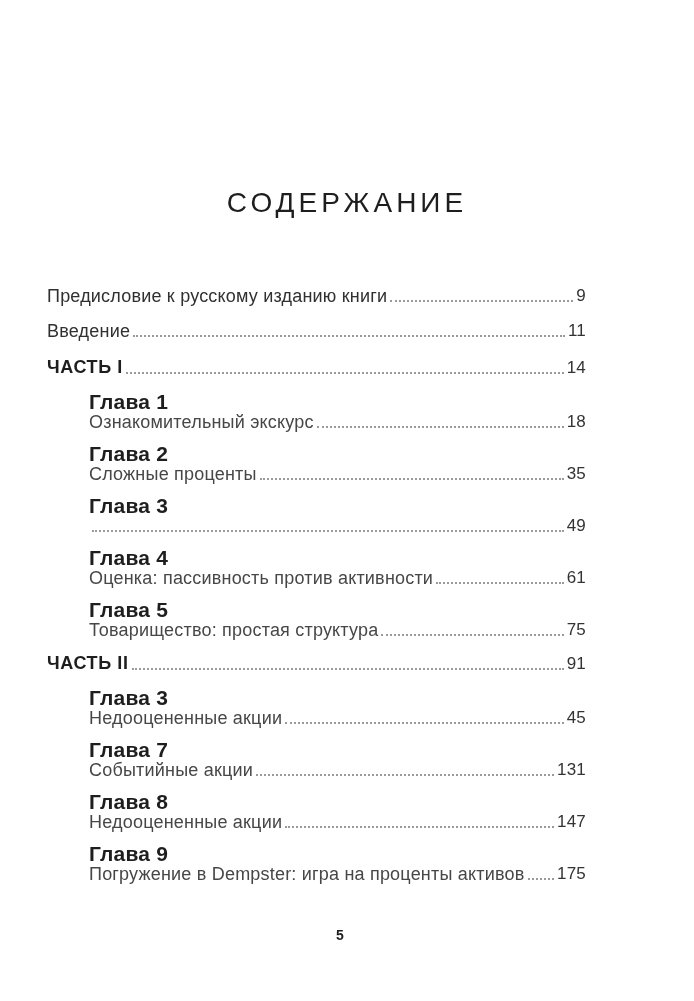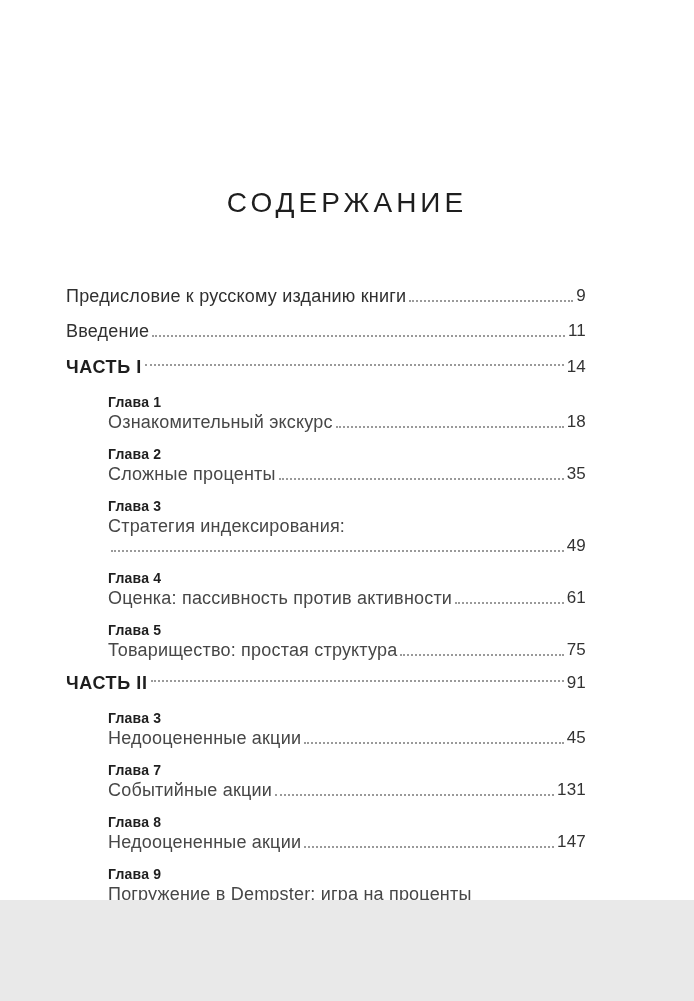--- a/index.html
+++ b/index.html
@@ -7,61 +7,61 @@
     --text:#303030;
     --heading:#1e1e1e;
     --subtitle:#474747;
     --dots:#9a9a9a;
     --pagenum:#333333;
   }
   *{box-sizing:border-box;margin:0;padding:0;}
   html,body{background:#e9e9e9;}
   body{font-family:"Liberation Sans","DejaVu Sans",sans-serif;}
   .page{
-    width:694px;height:900px;
+    width:694px;height:1001px;
     background:var(--background);
     position:relative;
     margin:0 auto;
     overflow:hidden;
   }
   .toc-title{
     margin-top:186px;
     text-align:center;
     font-size:28px;
     line-height:34px;
     letter-spacing:4px;
     color:var(--heading);
     font-weight:400;
   }
   .toc{
     margin-top:66px;
-    padding-left:66px;
+    padding-left:47px;
     padding-right:108px;
   }
   .row{
     display:flex;
     align-items:flex-end;
     font-size:18px;
     line-height:20px;
     color:var(--text);
     letter-spacing:0.2px;
   }
   .entry-plain{margin-bottom:15px;}
-  .entry-part{margin-top:2px;margin-bottom:14px;align-items:center;}
+  .entry-part{margin-top:2px;margin-bottom:14px;}
   .entry-part .label{
     font-weight:700;
     color:var(--heading);
     letter-spacing:0.6px;
     line-height:22px;
   }
   .entry-chapter{margin-bottom:12px;padding-left:42px;}
   .chapter-heading{
     font-weight:700;
     color:var(--heading);
-    font-size:14px;
+    font-size:21px;
     line-height:20px;
     letter-spacing:0.2px;
   }
   .line-row{
     display:flex;
     align-items:flex-end;
     font-size:18px;
     line-height:20px;
     color:var(--subtitle);
     letter-spacing:0.2px;
@@ -132,23 +132,20 @@
             <span class="dots"></span>
             <span class="page-num">35</span>
           </div>
         </div>
   </div>
 
   <div class="entry-chapter">
     <div class="chapter-heading">Глава 3</div>
     <div>
           <div class="line-row">
-            <span class="line-text">Стратегия индексирования:</span>
-          </div>
-          <div class="line-row">
             <span class="dots"></span>
             <span class="page-num">49</span>
           </div>
         </div>
   </div>
 
   <div class="entry-chapter">
     <div class="chapter-heading">Глава 4</div>
     <div>
           <div class="line-row">

